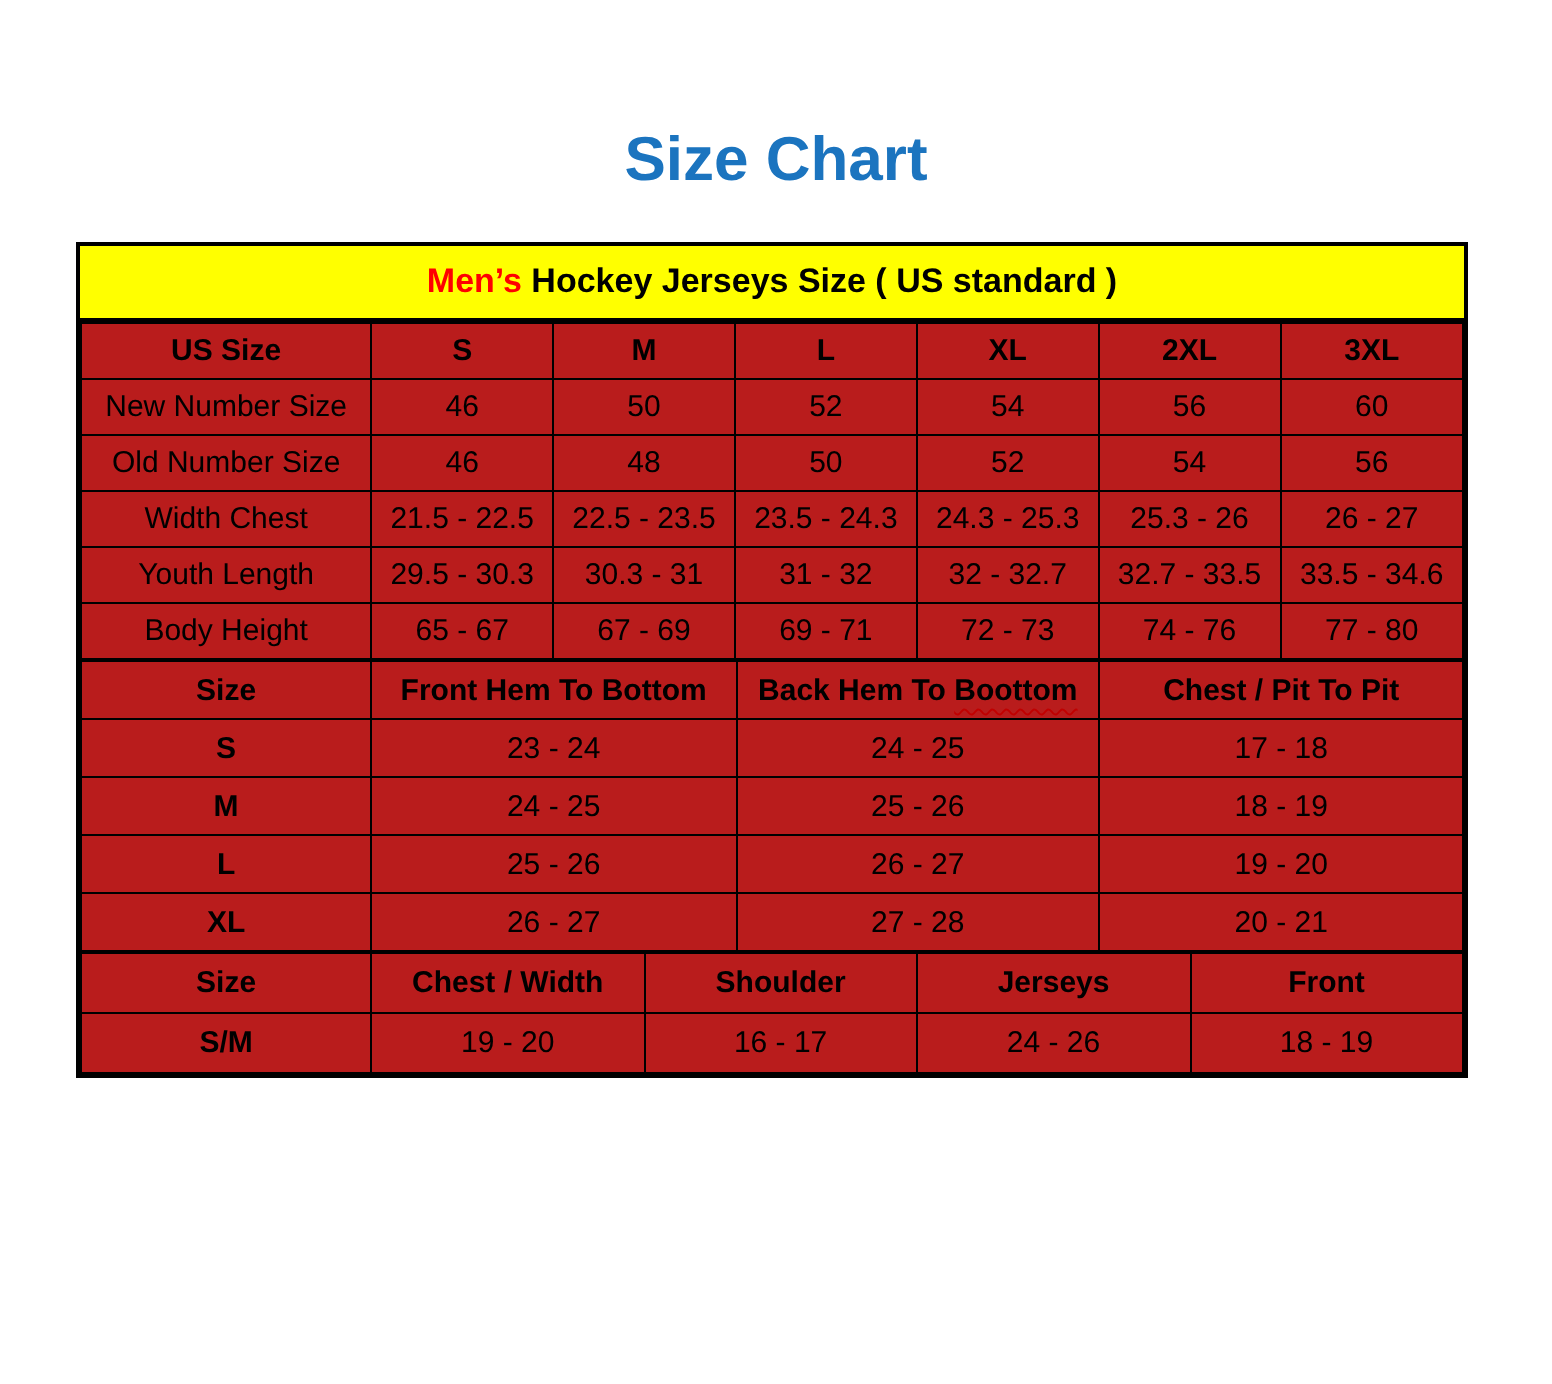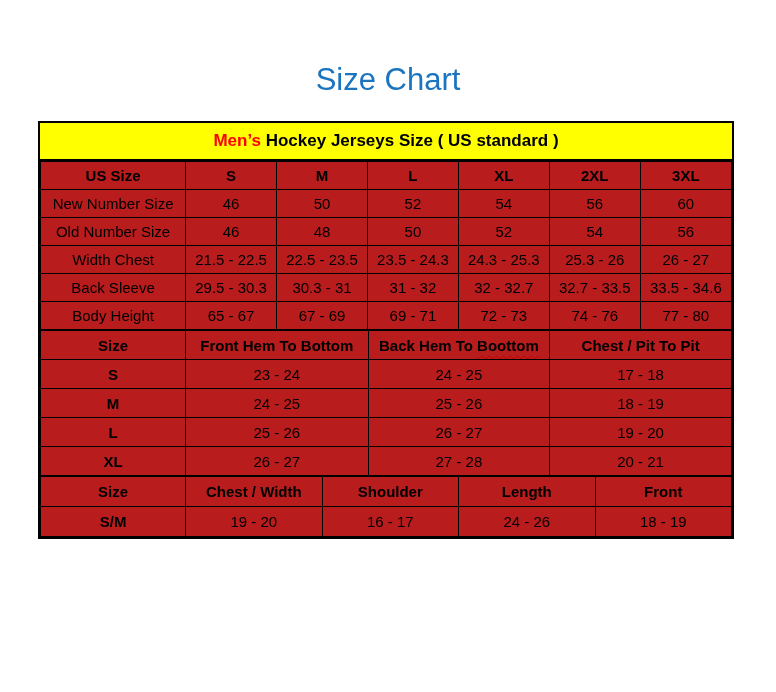--- a/index.html
+++ b/index.html
@@ -2,21 +2,21 @@
 <html style="--title-blue: #1B74BF; --band-bg: #FFFF00; --hl-red: #FF0000; --line-black: #000000; --squiggle-red: #C00000;"><head>
 <meta charset="utf-8">
 <style>
   html,body{margin:0;padding:0;}
   body{
     width:776px;height:692px;background:#ffffff;position:relative;overflow:hidden;
     font-family:"Liberation Sans",sans-serif;color:#000;
   }
   .page-title{
     position:absolute;top:62px;left:0;width:776px;text-align:center;
-    font-size:31px;font-weight:normal;letter-spacing:0px;
+    font-size:31px;font-weight:bold;letter-spacing:0px;
     color:var(--title-blue,#1B74BF);
   }
   .size-chart{
     position:absolute;left:38px;top:121px;width:696px;
     border:2px solid var(--line-black,#000);box-sizing:border-box;background:#b91c1c;
   }
   .band{
     background:var(--band-bg,#FFFF00);
     text-align:center;font-weight:bold;font-size:17px;
     border-bottom:2px solid var(--line-black,#000);
@@ -99,21 +99,21 @@
         <tr>
           <th scope="row">Width Chest</th>
           <td>21.5 - 22.5</td>
           <td>22.5 - 23.5</td>
           <td>23.5 - 24.3</td>
           <td>24.3 - 25.3</td>
           <td>25.3 - 26</td>
           <td>26 - 27</td>
         </tr>
         <tr>
-          <th scope="row">Back Sleeve</th>
+          <th scope="row">Youth Length</th>
           <td>29.5 - 30.3</td>
           <td>30.3 - 31</td>
           <td>31 - 32</td>
           <td>32 - 32.7</td>
           <td>32.7 - 33.5</td>
           <td>33.5 - 34.6</td>
         </tr>
         <tr>
           <th scope="row">Body Height</th>
           <td>65 - 67</td>
@@ -175,21 +175,21 @@
         <col style="width: 19.75%;">
         <col style="width: 19.75%;">
         <col style="width: 19.75%;">
         <col style="width: 19.75%;">
       </colgroup>
       <thead>
         <tr>
           <th>Size</th>
           <th>Chest / Width</th>
           <th>Shoulder</th>
-          <th>Length</th>
+          <th>Jerseys</th>
           <th>Front</th>
         </tr>
       </thead>
       <tbody>
         <tr>
           <th scope="row">S/M</th>
           <td>19 - 20</td>
           <td>16 - 17</td>
           <td>24 - 26</td>
           <td>18 - 19</td>

